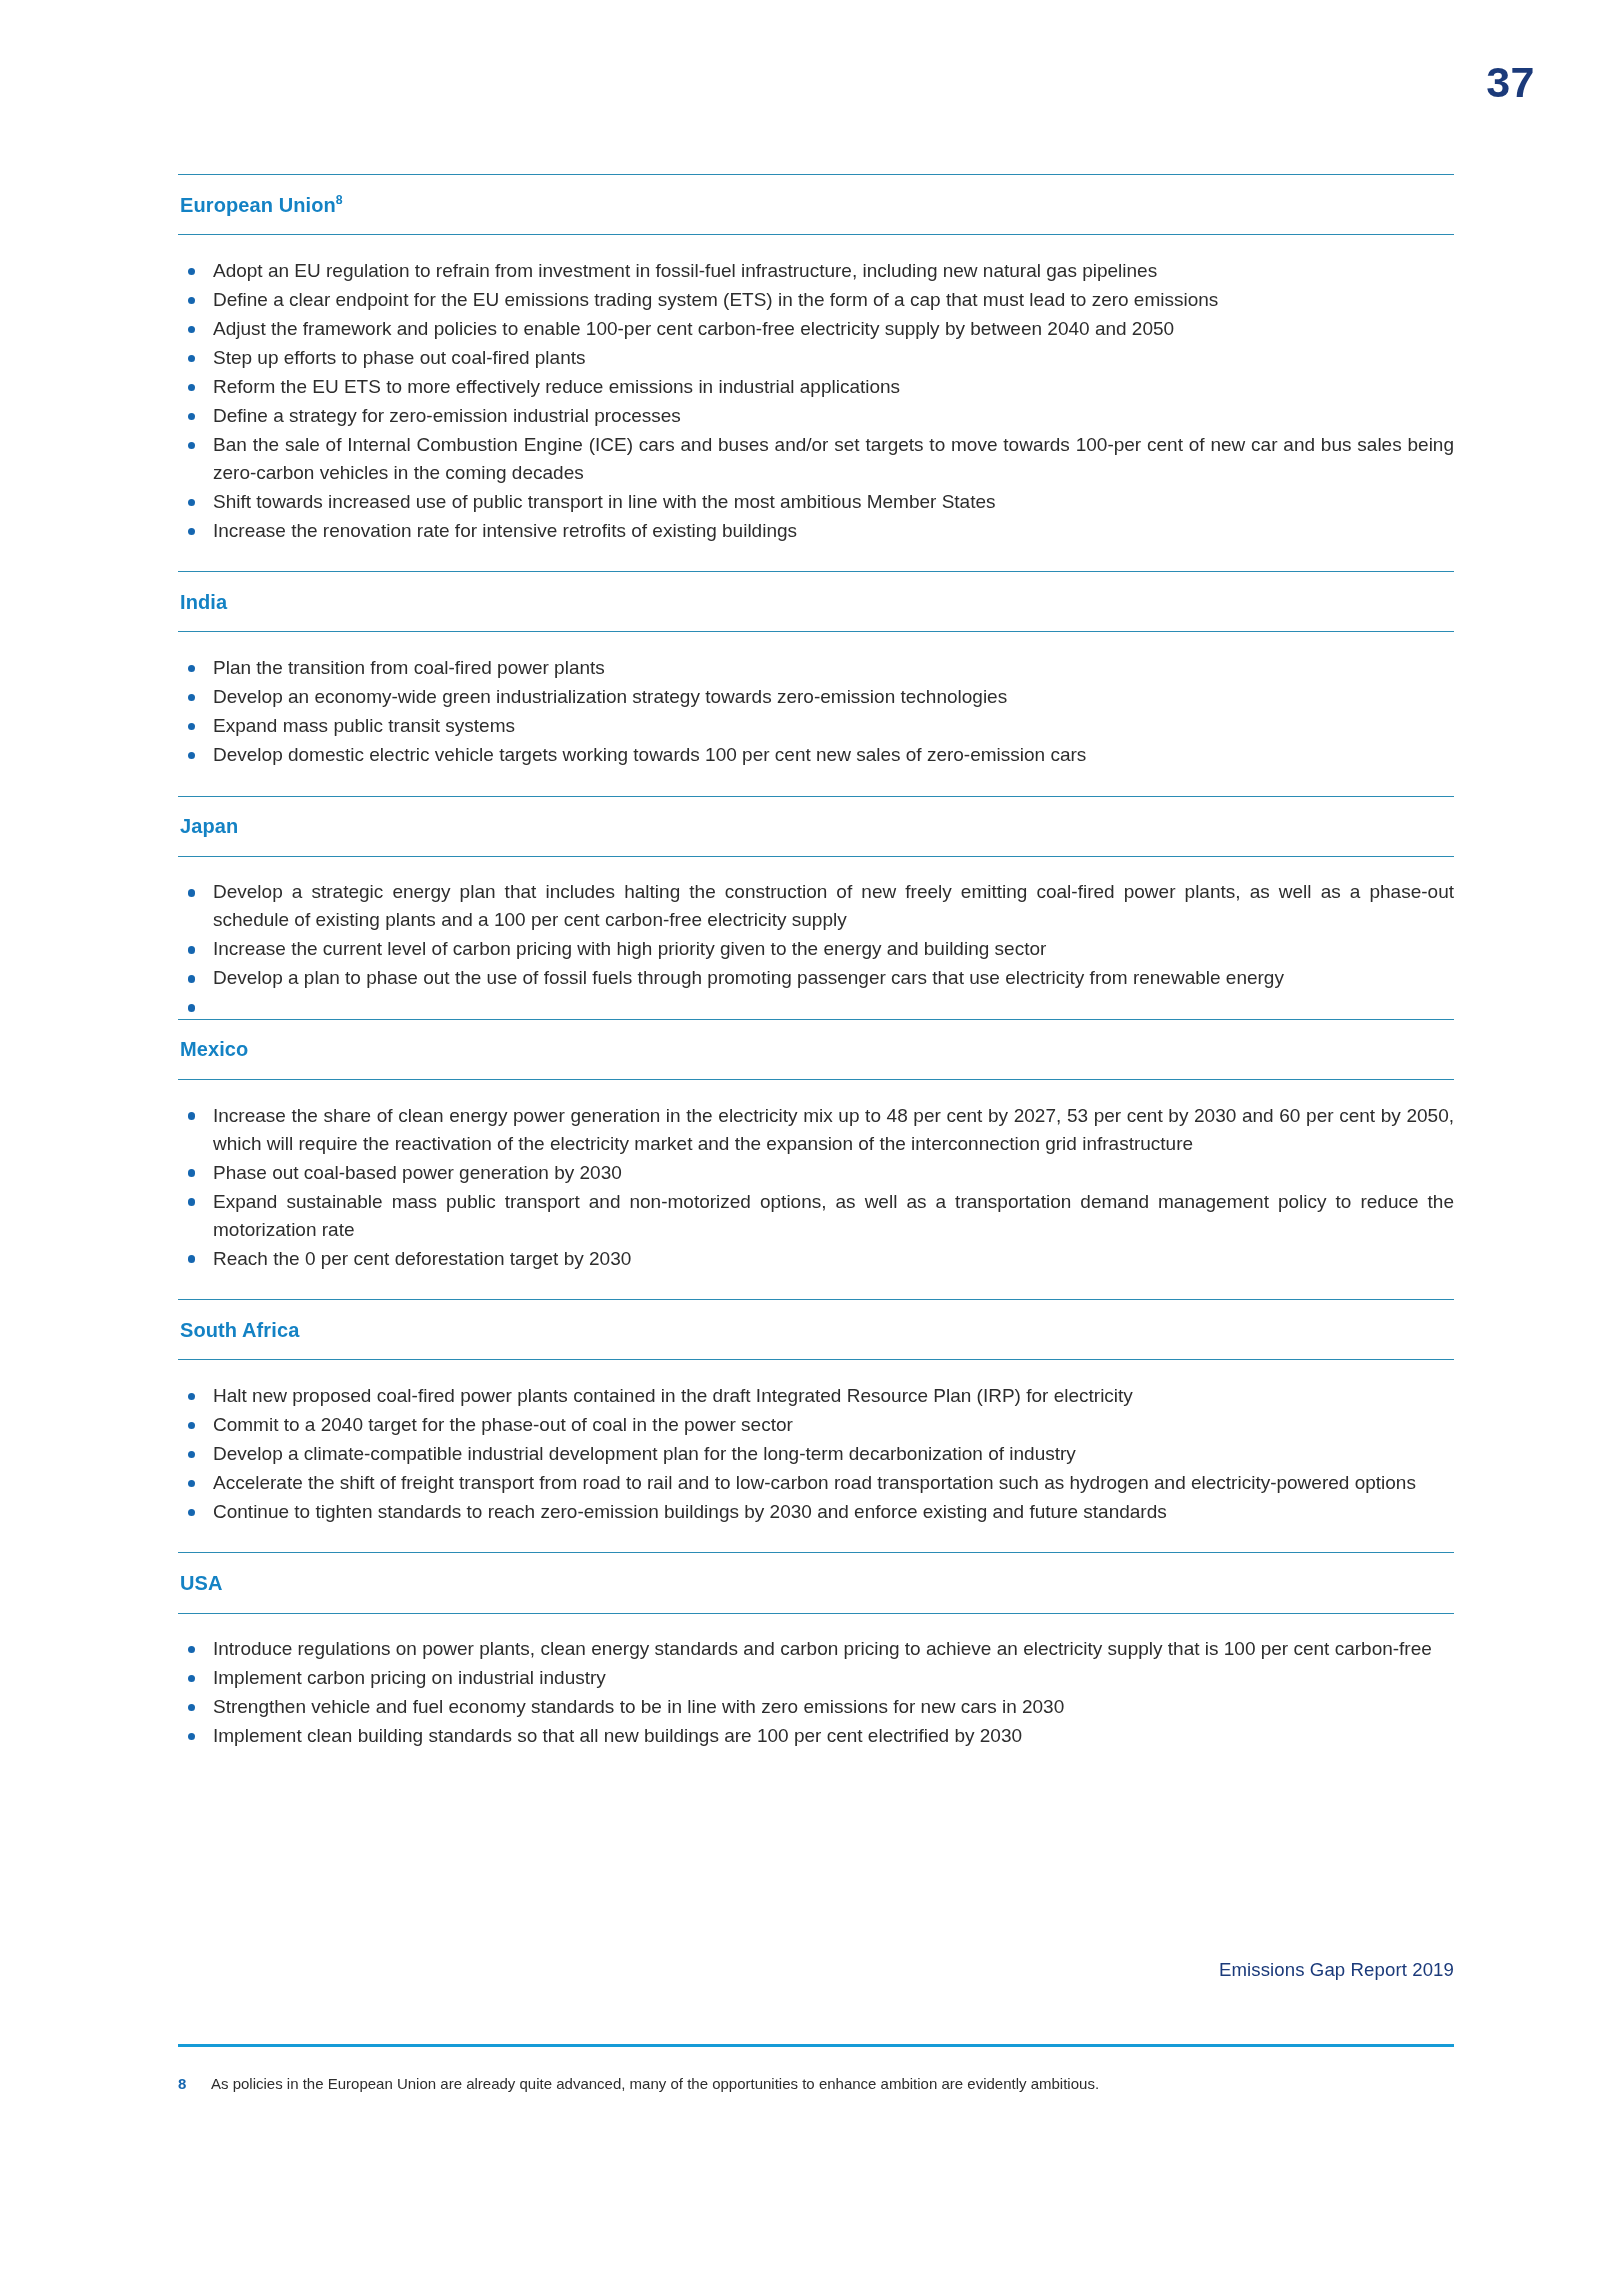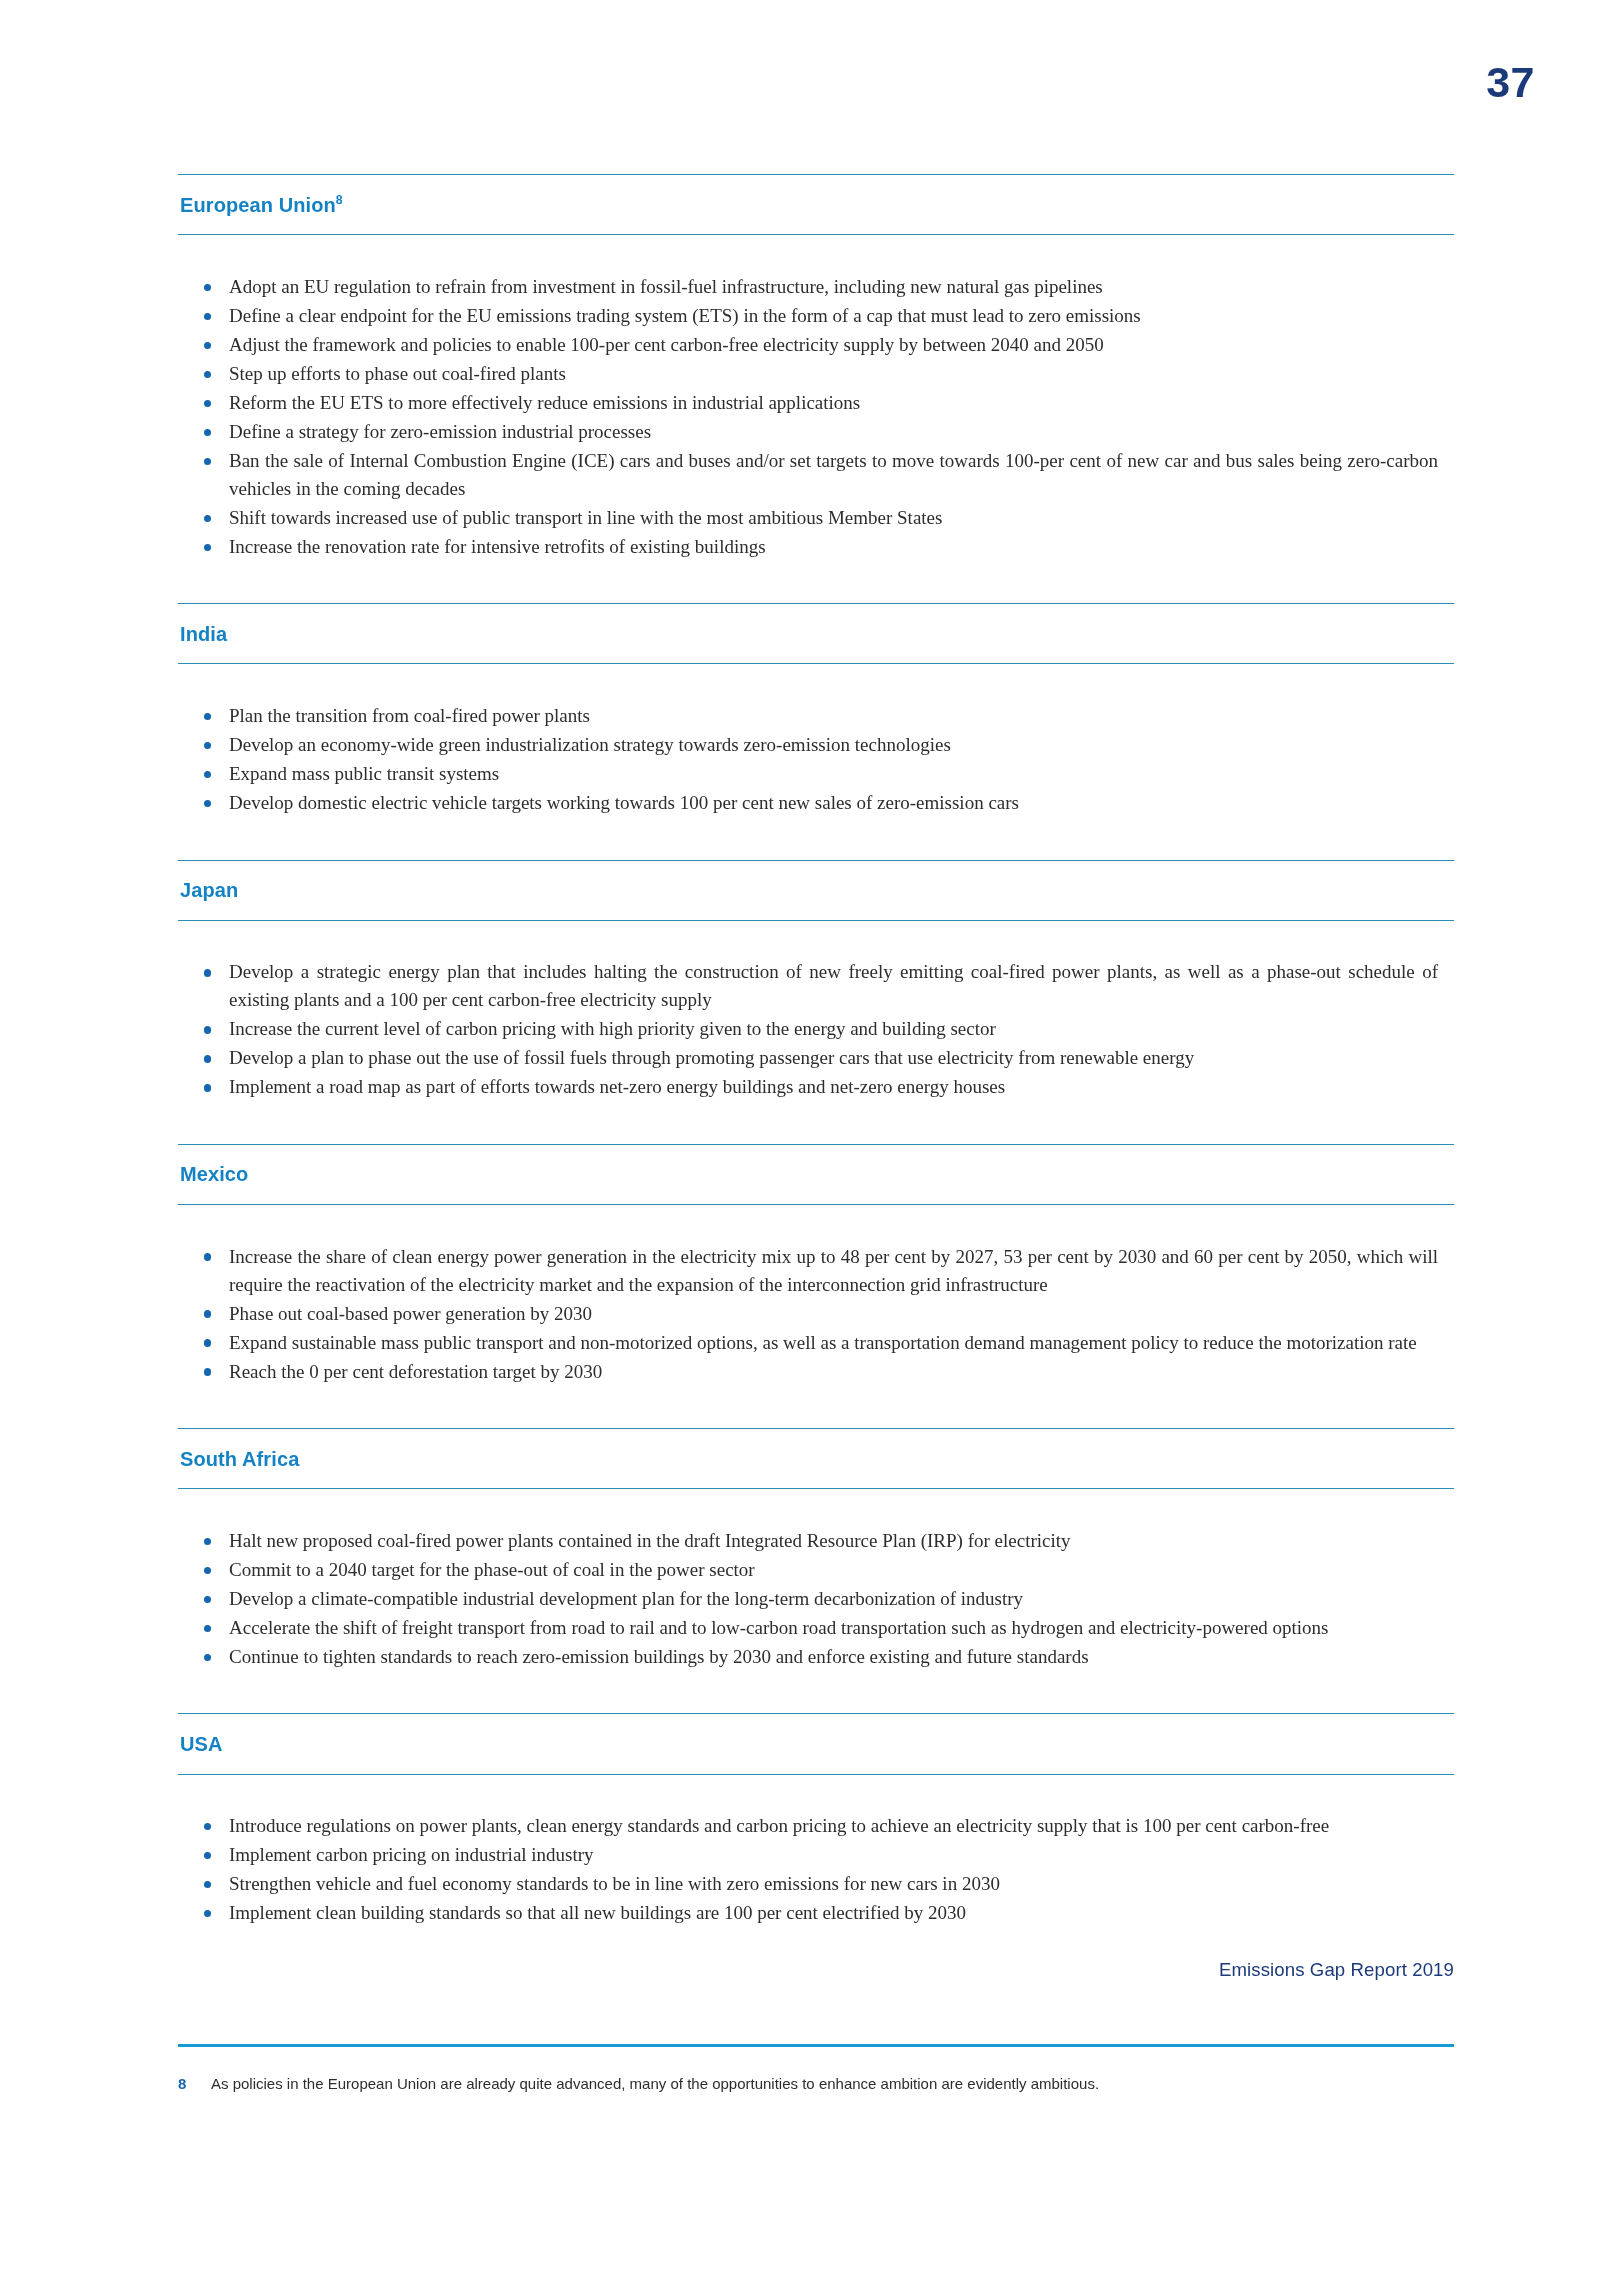--- a/index.html
+++ b/index.html
@@ -62,23 +62,22 @@
   .section-head sup {
     font-size: 12.3px;
     font-weight: 700;
     vertical-align: super;
     line-height: 0;
   }
 
   
   ul.bullets {
     list-style: none;
-    margin: 16px;
+    margin: 0;
     padding: 21.6px 0 25.5px 0;
-    font-family: Liberation Serif, serif;
   }
   ul.bullets li {
     position: relative;
     padding-left: 35px;
     font-size: 19px;
     line-height: 28px;
     color: #2d2d2d;
     margin-bottom: 1px;
   }
   ul.bullets li .dot {
@@ -171,21 +170,21 @@
         </ul>
       </div>
       <div class="section">
         <div class="rule rule-top"></div>
         <div class="section-head"><span>Japan</span></div>
         <div class="rule"></div>
         <ul class="bullets">
           <li class="justify"><span class="dot"></span><span>Develop a strategic energy plan that includes halting the construction of new freely emitting coal-fired power plants, as well as a phase-out schedule of existing plants and a 100 per cent carbon-free electricity supply</span></li>
           <li class="justify"><span class="dot"></span><span>Increase the current level of carbon pricing with high priority given to the energy and building sector</span></li>
           <li class="justify"><span class="dot"></span><span>Develop a plan to phase out the use of fossil fuels through promoting passenger cars that use electricity from renewable energy</span></li>
-          <li class="justify"><span class="dot"></span><span>Implement a road map as part of efforts towards net-zero energy buildings and net-zero energy houses</span></li>
+          <li class="justify"><span class="dot"></span></li>
         </ul>
       </div>
       <div class="section">
         <div class="rule rule-top"></div>
         <div class="section-head"><span>Mexico</span></div>
         <div class="rule"></div>
         <ul class="bullets">
           <li class="justify"><span class="dot"></span><span>Increase the share of clean energy power generation in the electricity mix up to 48 per cent by 2027, 53 per cent by 2030 and 60 per cent by 2050, which will require the reactivation of the electricity market and the expansion of the interconnection grid infrastructure</span></li>
           <li class="justify"><span class="dot"></span><span>Phase out coal-based power generation by 2030</span></li>
           <li class="justify"><span class="dot"></span><span>Expand sustainable mass public transport and non-motorized options, as well as a transportation demand management policy to reduce the motorization rate</span></li>

